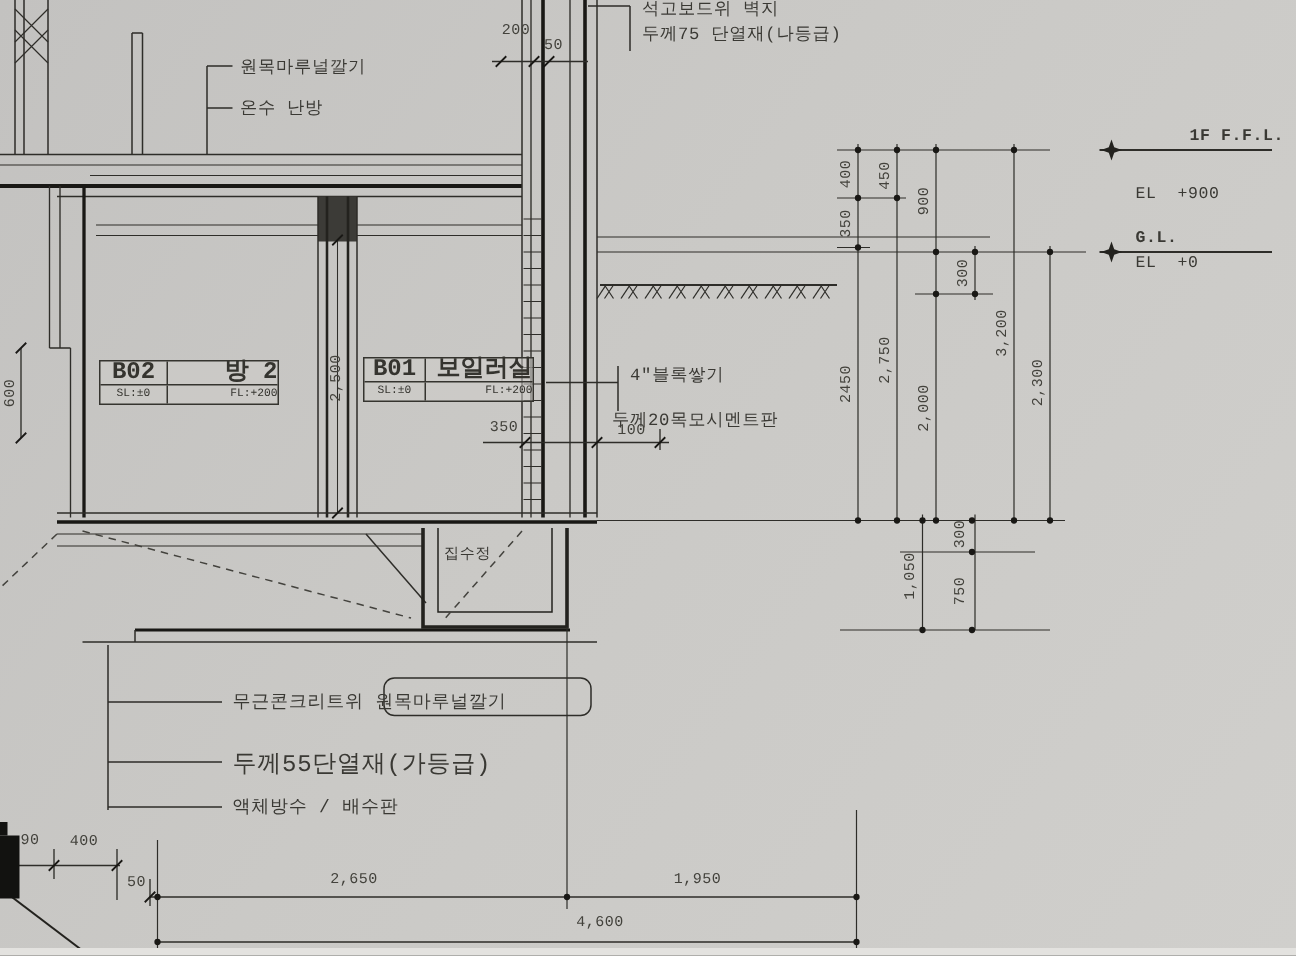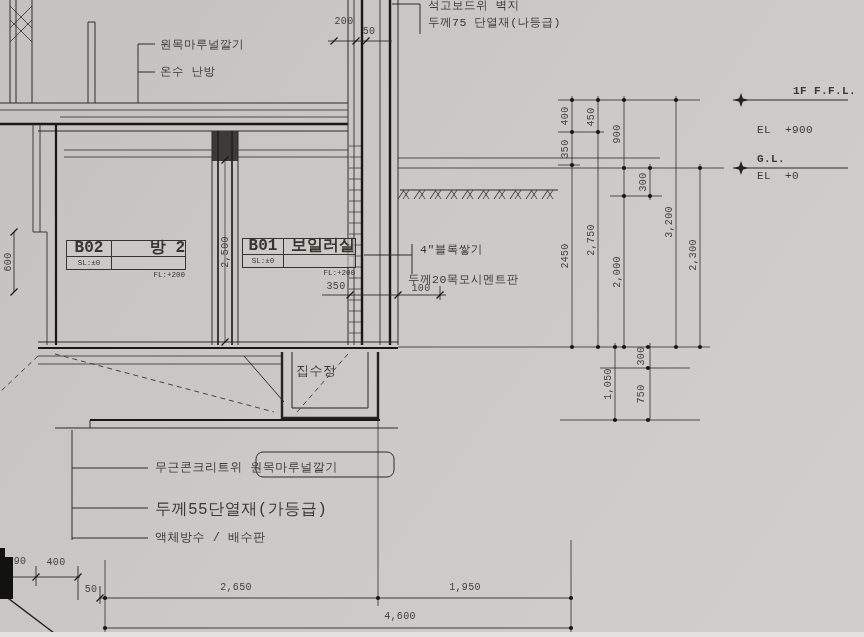--- a/index.html
+++ b/index.html
@@ -11,21 +11,21 @@
   }
   #sheet svg{position:absolute;left:0;top:0;}
   .lbl{position:absolute;white-space:pre;color:#3a3934;}
   .note{font-size:11.5px;letter-spacing:0.5px;}
   .dim{font-size:10px;letter-spacing:0.3px;transform:translate(-50%,-50%);color:#43423c;}
   .dim.rot{transform:translate(-50%,-50%) rotate(-90deg);}
   .lvl-name{font-size:11px;font-weight:bold;letter-spacing:0.4px;}
   .lvl-el{font-size:11px;letter-spacing:0.4px;}
   .tag{position:absolute;border:1.2px solid #35342f;background:rgba(205,204,201,0.55);}
   .tag .r1{display:flex;border-bottom:1px solid #35342f;height:15px;line-height:15px;font-size:16px;font-weight:bold;}
-  .tag .r2{display:flex;height:12px;line-height:12px;font-size:7.5px;flex-direction:column;}
+  .tag .r2{display:flex;height:12px;line-height:12px;font-size:7.5px;}
   .tag .c1{border-right:1px solid #35342f;text-align:center;}
   .tag .c2{flex:1;text-align:right;}
   .bottom-strip{position:absolute;left:0;top:632px;width:864px;height:5px;background:#e3e2df;}
 </style>
 </head>
 <body>
 
 <div id="sheet">
 
   <svg width="864" height="637" viewBox="0 0 864 637">
@@ -212,21 +212,21 @@
 
   <div class="lbl note" style="left:428px;top:-2px;">석고보드위 벽지</div>
   <div class="lbl note" style="left:428px;top:15px;">두께75 단열재(나등급)</div>
 
   <div class="lbl note" style="left:160px;top:37px;">원목마루널깔기</div>
   <div class="lbl note" style="left:160px;top:64px;">온수 난방</div>
 
   <div class="lbl note" style="left:420px;top:242px;">4"블록쌓기</div>
   <div class="lbl note" style="left:408px;top:260px;margin-top:12px;">두께20목모시멘트판</div>
 
-  <div class="lbl note" style="left:296px;top:362px;font-size:13px;">집수정</div>
+  <div class="lbl note" style="left:296px;top:362px;font-size:10px;">집수정</div>
 
   <div class="lbl note" style="left:155px;top:459px;font-size:12px;">무근콘크리트위 원목마루널깔기</div>
   <div class="lbl note" style="left:155px;top:499px;font-size:16px;">두께55단열재(가등급)</div>
   <div class="lbl note" style="left:155px;top:529px;font-size:12px;">액체방수 / 배수판</div>
 
   <div class="lbl lvl-name" style="left:757px;top:85px;margin-left:36px;">1F F.F.L.</div>
   <div class="lbl lvl-el" style="left:757px;top:102px;margin-top:22px;">EL  +900</div>
   <div class="lbl lvl-name" style="left:757px;top:153px;">G.L.</div>
   <div class="lbl lvl-el" style="left:757px;top:170px;">EL  +0</div>
 

